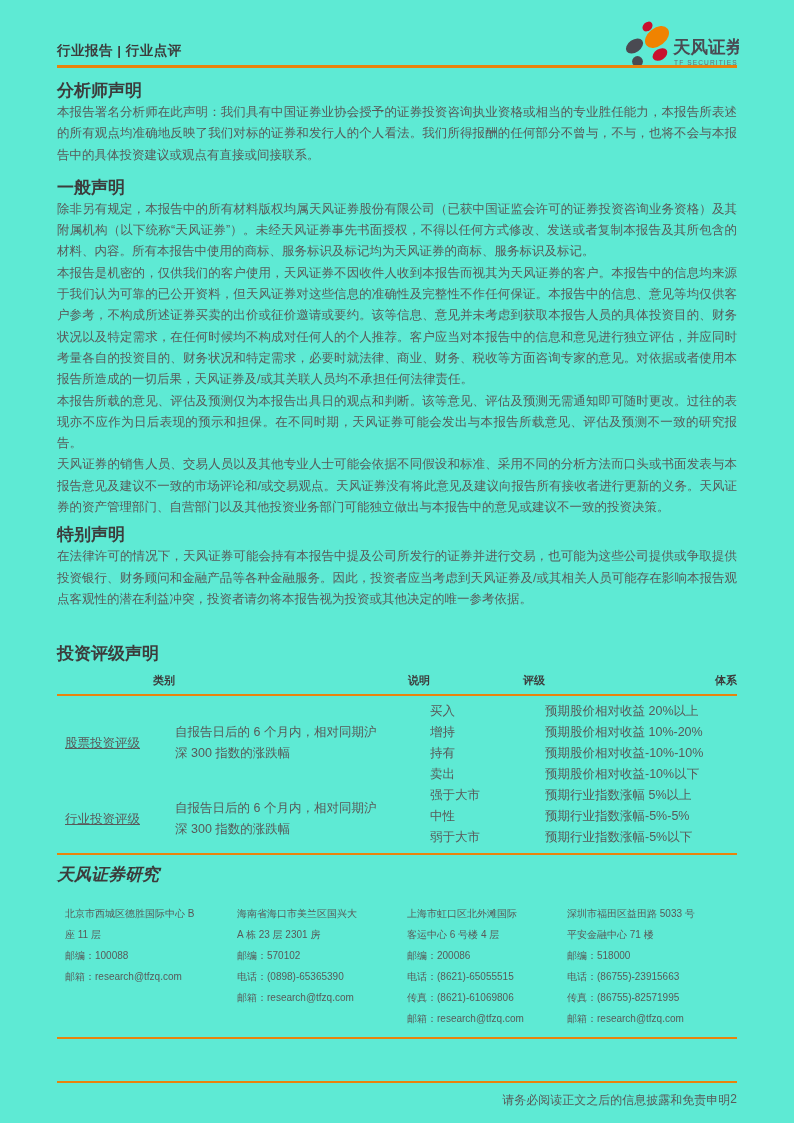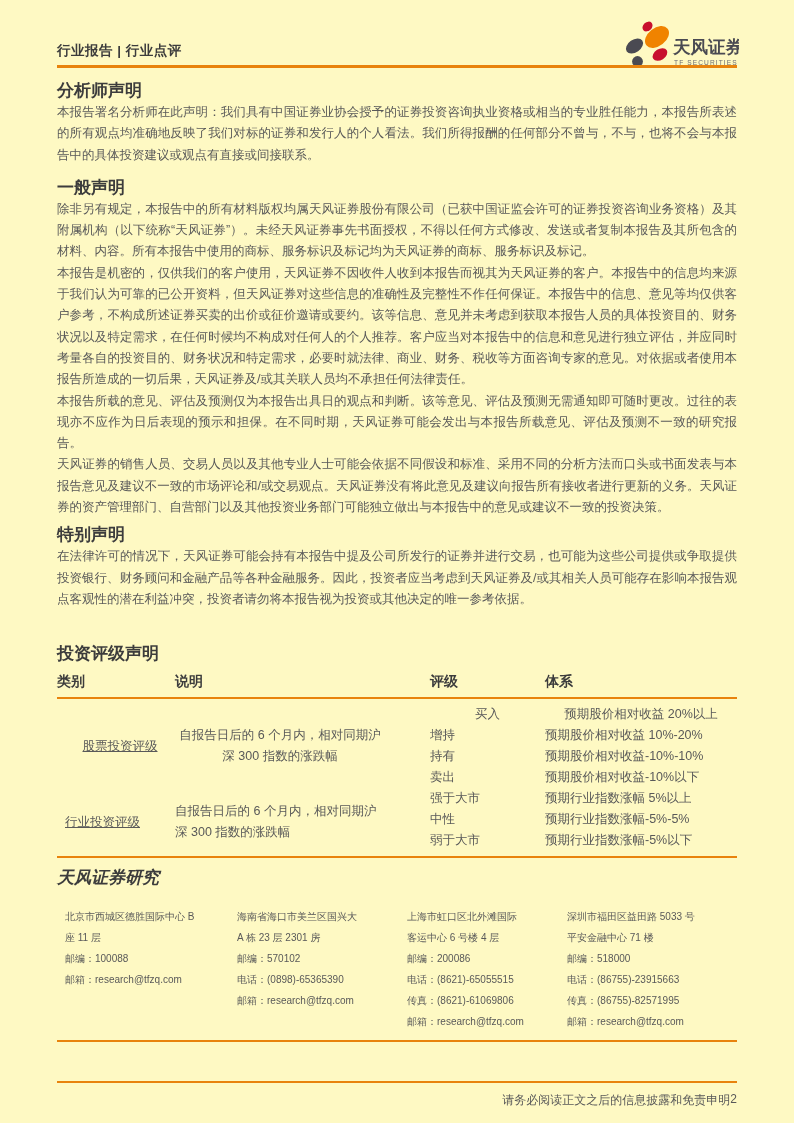--- a/index.html
+++ b/index.html
@@ -1,18 +1,18 @@
 <!DOCTYPE html>
 <html><head>
 <meta charset="utf-8">
 <style>
   :root { --accent:#E8830D; --heading:#3C3C3C; --body:#595959; }
   * { box-sizing:border-box; }
   html,body { margin:0; padding:0; background:#fff; }
-  .page { position:relative; width:794px; height:1123px; background:#fef9c3; overflow:hidden;
+  .page { position:relative; width:794px; height:1123px; background:#5eead4; overflow:hidden;
           font-family:"Liberation Sans", sans-serif; color:var(--body); }
 
   
   .breadcrumb { position:absolute; left:57px; top:42px; font-size:13.5px; font-weight:bold;
                 color:var(--heading); letter-spacing:.5px; }
   .header-rule { position:absolute; left:57px; right:57px; top:65px; height:3px; background:var(--accent); }
   .logo { position:absolute; right:55px; top:20px; width:118px; height:48px; }
 
   
   .content { position:absolute; left:57px; right:57px; top:68px; }
@@ -20,24 +20,24 @@
   .para { margin:0; font-size:12.5px; line-height:21.3px; text-align:justify; color:var(--body); }
   .mt-s1 { margin-top:15px; } .mt-p1 { margin-top:3px; }
   .mt-s2 { margin-top:14px; } .mt-s3 { margin-top:9px; }
   .mt-rating { margin-top:36px; }
 
   
   table.rating { width:100%; border-collapse:collapse; margin-top:9px; font-size:12.5px;
                  color:var(--body); border-bottom:2px solid var(--accent); }
   table.rating col.c1{width:118px} table.rating col.c2{width:255px}
   table.rating col.c3{width:115px} table.rating col.c4{width:192px}
-  table.rating th { text-align:left; font-weight:bold; color:var(--heading); font-size:14px;
+  table.rating th { text-align:right; font-weight:bold; color:var(--heading); font-size:11px;
                     padding:2px 0 6px 0; border-bottom:2px solid var(--accent); }
   table.rating td { padding:0; line-height:21px; vertical-align:middle; }
-  table.rating tr.first > td { padding-top:5px;text-align:center; }
+  table.rating tr.first > td { padding-top:5px; }
   table.rating tr.last  > td { padding-bottom:5px; }
   td.cat  { padding-left:8px !important;text-decoration:underline; }
   td.desc { padding-right:45px !important; line-height:21px; }
 
   
   .mt-research { margin-top:12px;font-style:italic; }
   .contacts { margin-top:12px; border-bottom:2px solid var(--accent); }
   .contacts-header { display:grid; grid-template-columns:172px 170px 160px 170px; padding:0 0 6px 8px;
                      border-bottom:2px solid var(--accent); font-size:12.5px; font-weight:bold; color:var(--heading); }
   .contacts-body { display:grid; grid-template-columns:172px 170px 160px 170px; padding:8px 0 8px 8px; }

